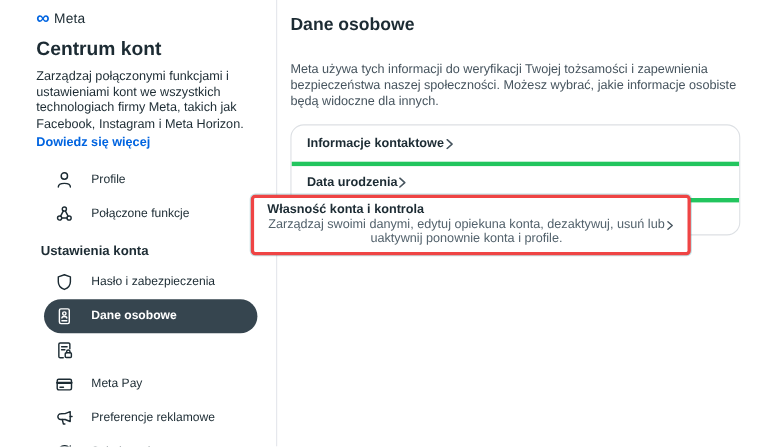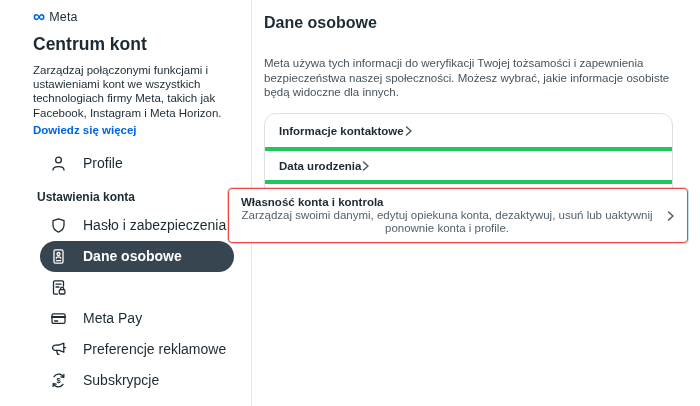--- a/index.html
+++ b/index.html
@@ -15,21 +15,21 @@
   .brand .brand-text { font-size:12.5px; font-weight:normal; color:#1c2b33; letter-spacing:.2px; }
   .sidebar-title { margin-top:8px; font-size:17.5px; font-weight:bold; color:#1c2b33; }
   .sidebar-desc { margin-top:8px; width:198px; font-size:11.5px; line-height:14.2px; color:#1c2b33; }
   .learn-more { display:inline-block; margin-top:1px; font-size:11.5px; font-weight:bold;
                 color:#0064e0; cursor:pointer; }
 
   .nav { margin-top:10px; margin-left:7px; }
   .nav-item { display:flex; align-items:center; height:31px; width:194px;
               padding-left:10px; border-radius:17px; cursor:pointer; }
   .nav-item .nicon { width:17px; height:17px; display:flex; align-items:center; justify-content:center; flex:none; }
-  .nav-item .nlabel { margin-left:16px; font-size:14px; font-weight:500; color:#1c2b33; white-space:nowrap; }
+  .nav-item .nlabel { margin-left:16px; font-size:11px; font-weight:500; color:#1c2b33; white-space:nowrap; }
   .nav-item.selected { background:#36454f; }
   .nav-item.selected .nlabel { color:#ffffff; font-weight:600; }
   .nav-section { margin:7px 0 2px -3px; height:22px; display:flex; align-items:center;
                  font-size:12px; font-weight:bold; color:#1c2b33; }
 
   .icon-stroke { stroke:#1c2b33; fill:none; stroke-width:1.3; stroke-linecap:round; stroke-linejoin:round; }
   .icon-stroke-w { stroke:#ffffff; fill:none; stroke-width:1.3; stroke-linecap:round; stroke-linejoin:round; }
 
   
   .main { position:absolute; left:253px; top:0; right:0; height:406px; padding:14px 28px 0 11px; }
@@ -42,25 +42,25 @@
               height:33px; padding:0 14px 4px 14px; cursor:pointer; }
   .card-row + .card-row { border-top:4px solid #22c55e; }
   .row-label { font-size:11.5px; font-weight:600; color:#1c2b33; padding-top:6px; }
   .row-right { display:flex; align-items:center; gap:7px; padding-top:6px; }
   .chev { display:block; }
   .fb-badge { width:13px; height:13px; border-radius:50%; background:#1c2b33; color:#fff;
               display:flex; align-items:center; justify-content:center;
               font-size:9.5px; font-weight:bold; font-family:"Liberation Serif", serif; }
 
   
-  .highlight-box { position:absolute; left:228px; top:177px; width:460px; height:55px;
-                   background:#fff; border:1px solid #ef4444; border-radius:4px;
+  .highlight-box { position:absolute; left:228px; top:177px; width:400px; height:55px;
+                   background:#fff; border:3px solid #ef4444; border-radius:4px;
                    display:flex; align-items:center; justify-content:space-between;
                    padding:4px 12px 4px 12px; z-index:6; cursor:pointer;
-                   box-shadow:0 0 0 1px rgba(14,141,155,.25);margin-top:11px; }
+                   box-shadow:0 0 0 1px rgba(14,141,155,.25); }
   .hl-text { width:412px; }
   .hl-title { font-size:11.5px; font-weight:bold; color:#1c2b33; }
   .hl-desc { margin-top:1px; font-size:11.5px; line-height:13.5px; color:#53626c;text-align:center; }
 </style>
 </head>
 <body>
 
 <div class="page">
 
   <div class="sidebar">
@@ -80,20 +80,33 @@
           <svg width="17" height="17" viewBox="0 0 17 17">
               <g class="icon-stroke">
             <circle cx="8.5" cy="5" r="2.9"></circle>
                 <path d="M3 15 c0-4.4 11-4.4 11 0"></path>
               </g>
             </svg>
         </span>
         <span class="nlabel">Profile</span>
       </div>
 
+      <div class="nav-item">
+        <span class="nicon">
+          <svg width="17" height="17" viewBox="0 0 17 17">
+              <g class="icon-stroke">
+            <circle cx="8.5" cy="4" r="1.9"></circle>
+                <circle cx="4.2" cy="12.2" r="1.9"></circle>
+                <circle cx="12.8" cy="12.2" r="1.9"></circle>
+            <path d="M7.6 5.7 L5.1 10.5 M9.4 5.7 L11.9 10.5 M6.1 12.2 H10.9"></path>
+              </g>
+            </svg>
+        </span>
+        <span class="nlabel">Połączone funkcje</span>
+      </div>
 
       <div class="nav-section">Ustawienia konta</div>
 
       <div class="nav-item">
         <span class="nicon">
           <svg width="17" height="17" viewBox="0 0 17 17">
               <g class="icon-stroke">
             <path d="M8.5 1.8 L14 3.7 V8.1 C14 11.8 11.4 14 8.5 15.1 C5.6 14 3 11.8 3 8.1 V3.7 Z"></path>
               </g>
             </svg>

